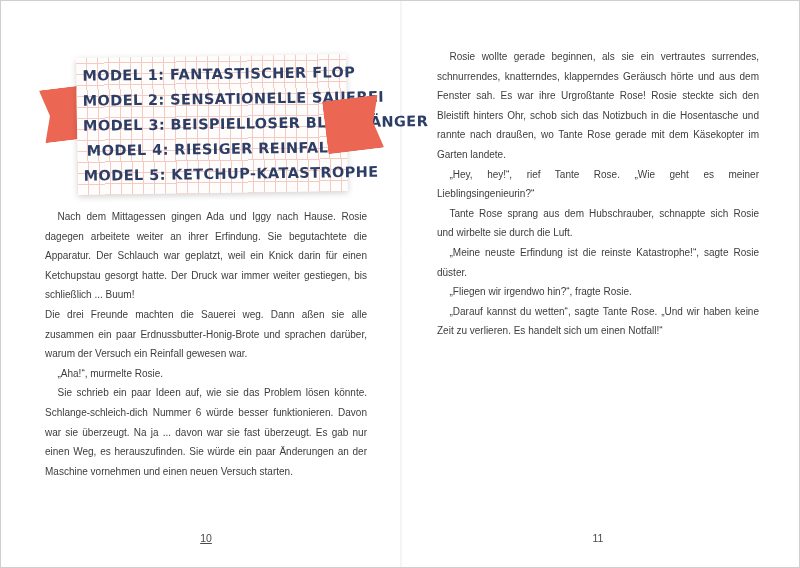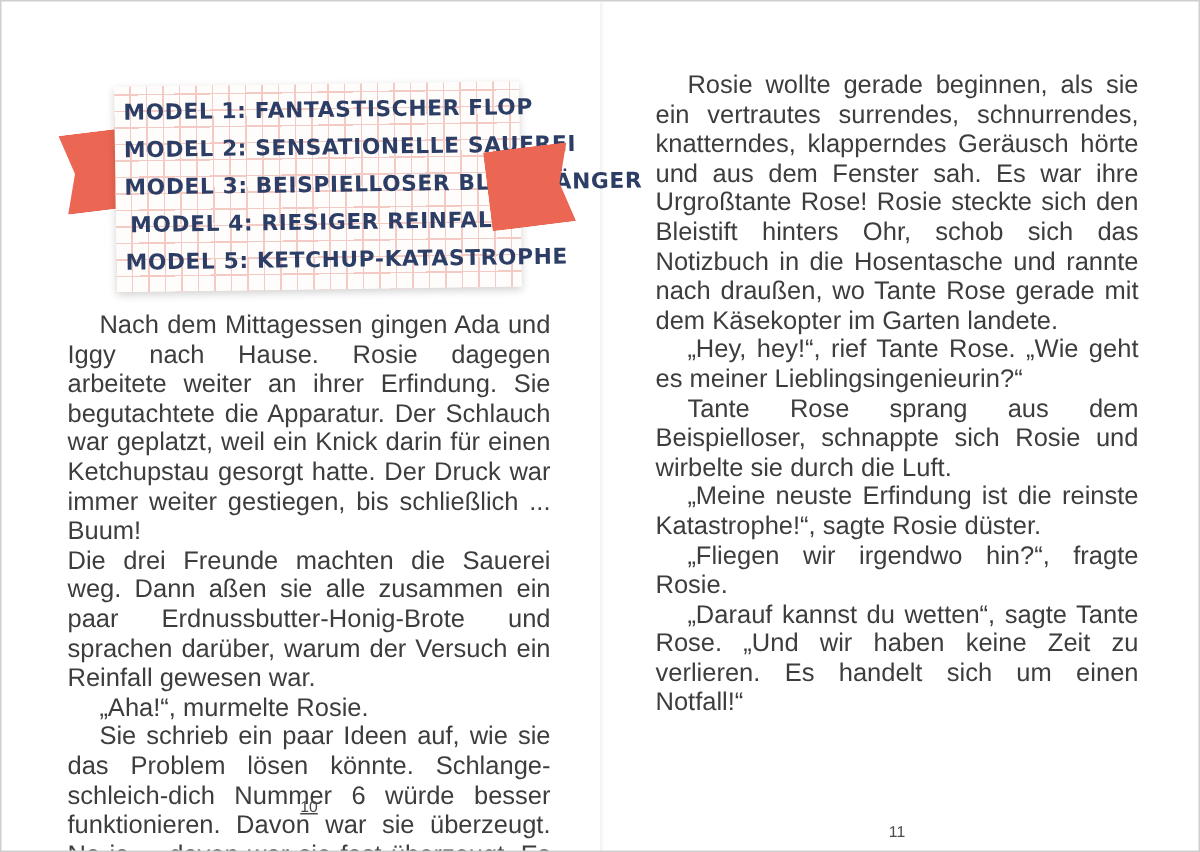--- a/index.html
+++ b/index.html
@@ -65,41 +65,41 @@
     left: 324px; top: 97px;
     width: 56px; height: 53px;
     transform: rotate(-7deg);
     clip-path: polygon(0% 0%, 100% 0%, 86% 50%, 100% 100%, 0% 100%);
   }
 
   
   .body-text {
     position: absolute;
     width: 322px;
-    font-size: 17px;
+    font-size: 10px;
     line-height: 19.6px;
     color: #3d3d3d;
     text-align: justify;
     hyphens: auto;
   }
   .body-left  { left: 44px;  top: 206px; }
   .body-right { left: 436px; top: 46px;  }
   .para { margin: 0; }
   .para.indent { text-indent: 1.25em; }
 
   .page-number {
     position: absolute;
     width: 322px;
     top: 531px;
     text-align: center;
     font-size: 10.5px;
     color: #4a4a4a;
   }
   .page-number-left  { left: 44px; text-decoration: underline; }
-  .page-number-right { left: 436px; margin-top: 17px; }
+  .page-number-right { left: 436px; }
 </style>
 </head>
 <body>
 
 <div class="spread">
 
   <div>
 
     <div class="tape tape-left"></div>
     <div class="notecard">
@@ -133,21 +133,21 @@
   <div class="gutter"></div>
 
   <div>
 
     <div class="body-text body-right">
 
         <p class="para indent">Rosie wollte gerade beginnen, als sie ein vertrautes surrendes, schnurrendes, knatterndes, klapperndes Geräusch hörte und aus dem Fenster sah. Es war ihre Urgroßtante Rose! Rosie steckte sich den Bleistift hinters Ohr, schob sich das Notizbuch in die Hosentasche und rannte nach draußen, wo Tante Rose gerade mit dem Käsekopter im Garten landete.</p>
 
         <p class="para indent">„Hey, hey!“, rief Tante Rose. „Wie geht es meiner Lieblingsingenieurin?“</p>
 
-        <p class="para indent">Tante Rose sprang aus dem Beispielloser, schnappte sich Rosie und wirbelte sie durch die Luft.</p>
+        <p class="para indent">Tante Rose sprang aus dem Hubschrauber, schnappte sich Rosie und wirbelte sie durch die Luft.</p>
 
         <p class="para indent">„Meine neuste Erfindung ist die reinste Katastrophe!“, sagte Rosie düster.</p>
 
 
         <p class="para indent">„Fliegen wir irgendwo hin?“, fragte Rosie.</p>
 
         <p class="para indent">„Darauf kannst du wetten“, sagte Tante Rose. „Und wir haben keine Zeit zu verlieren. Es handelt sich um einen Notfall!“</p>
       </div>
 
     <div class="page-number page-number-right">11</div>

